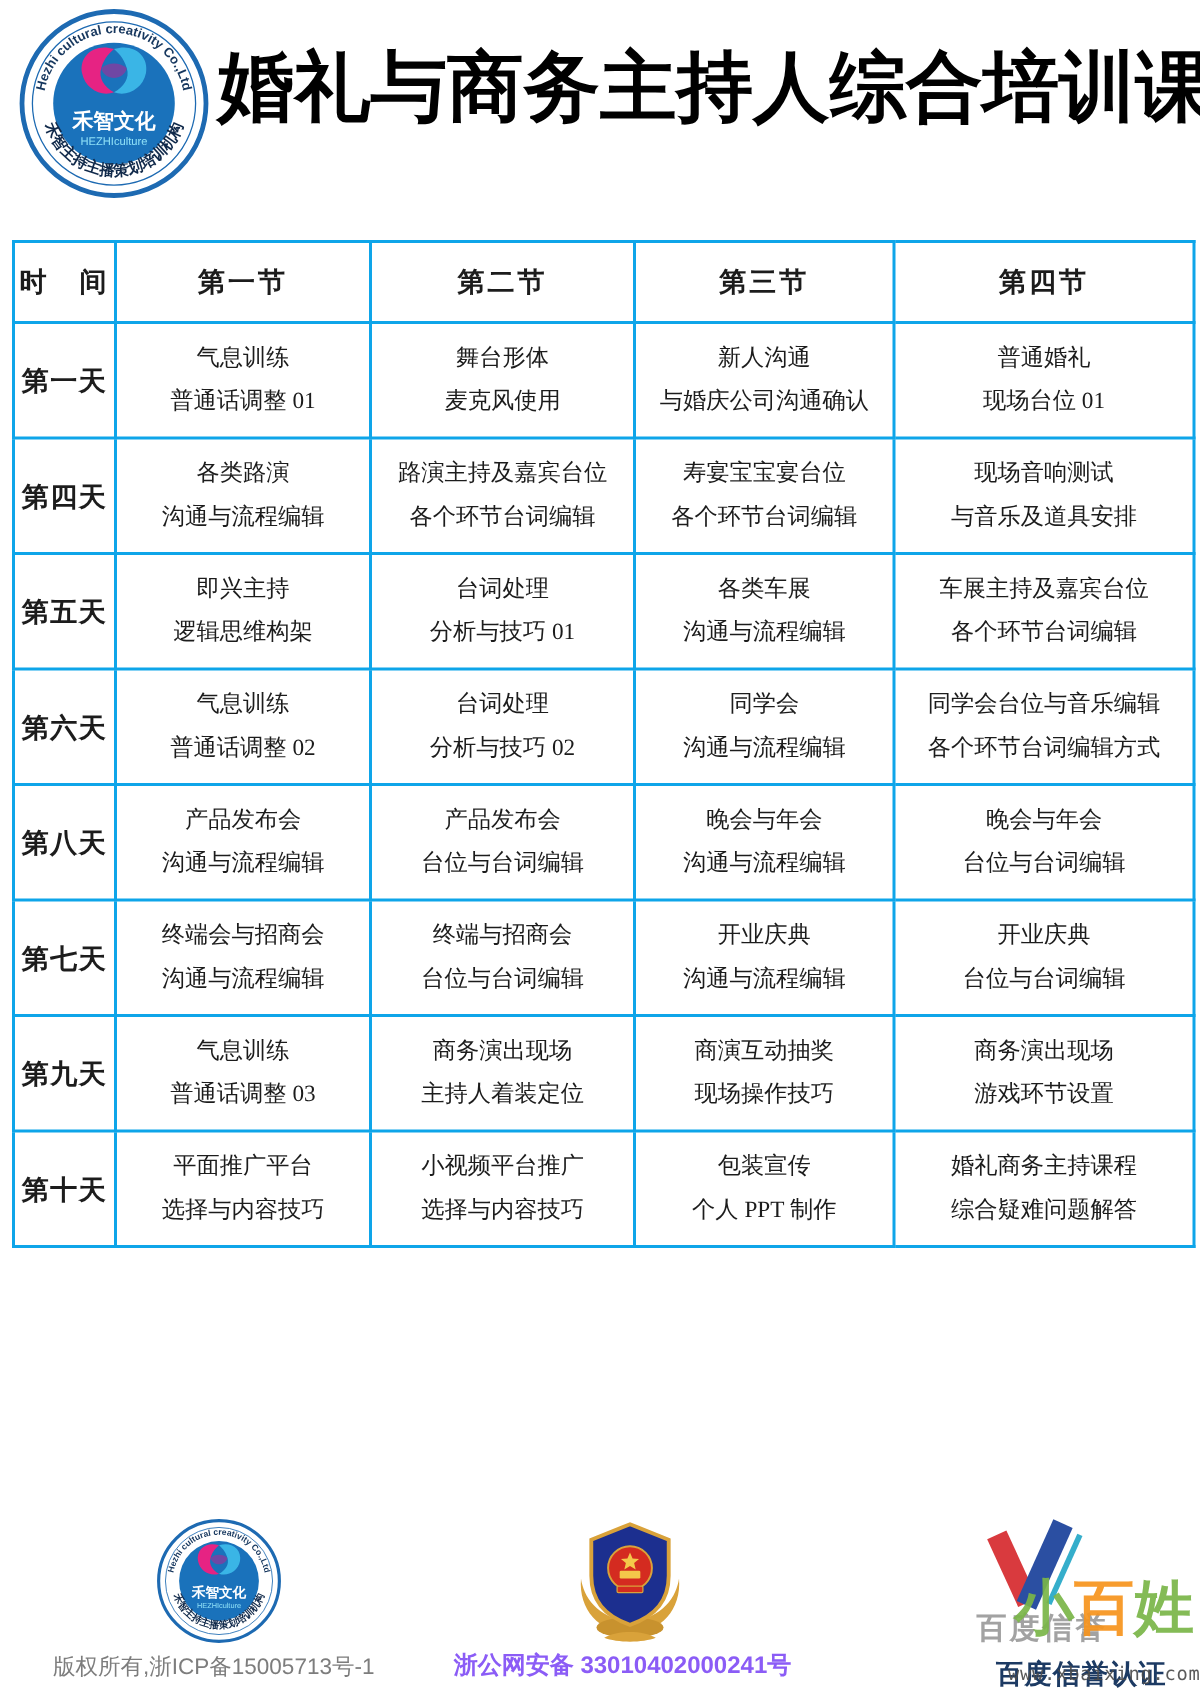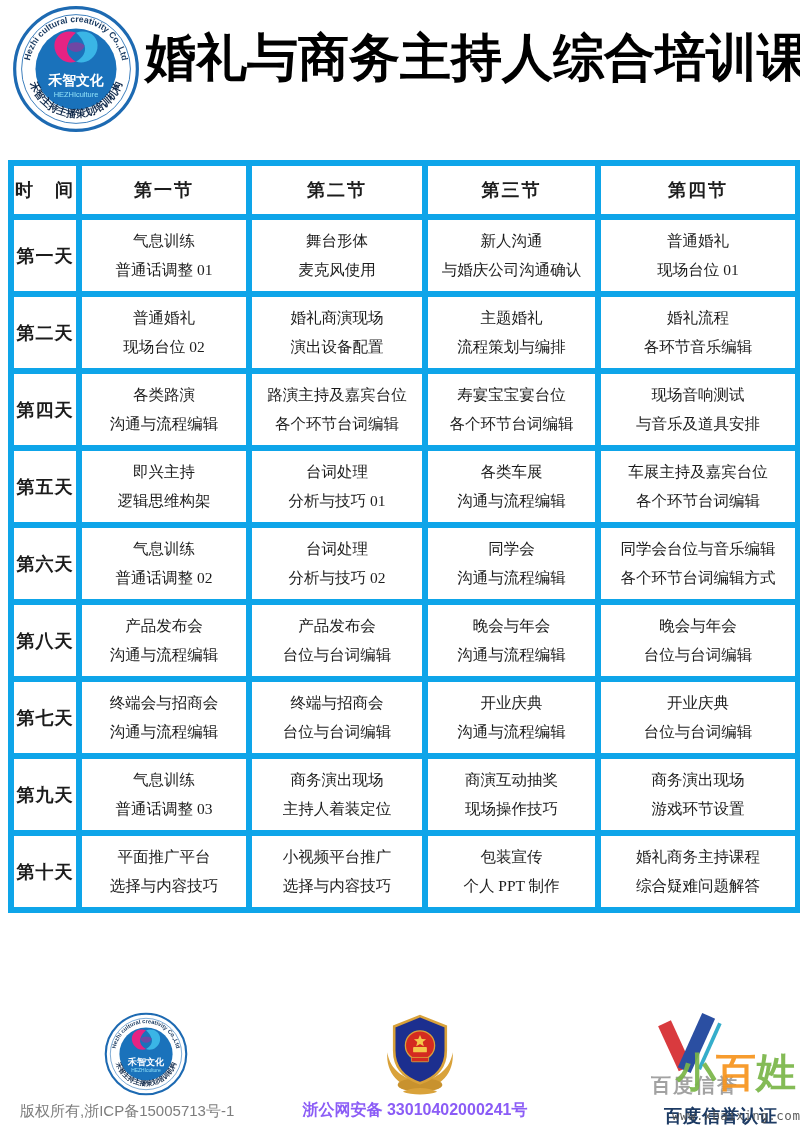--- a/index.html
+++ b/index.html
@@ -16,33 +16,33 @@
     font-size:51px; font-weight:bold; color:#000; letter-spacing:0px;
     font-family:"Liberation Serif","DejaVu Serif",serif; white-space:nowrap;
   }
 
   
   table.schedule {
     position:absolute; left:8px; top:160px; width:787px;
     border-collapse:collapse; table-layout:fixed;
   }
   .schedule th, .schedule td {
-    border:6px solid #0ea5e9; text-align:center; vertical-align:middle;
+    border:2px solid #0ea5e9; text-align:center; vertical-align:middle;
     padding:0; color:#1c1c1c; background:#fff;
   }
   .schedule thead tr { height:54px; }
   .schedule tbody tr { height:77px; }
   .schedule thead th { font-size:18px; font-weight:bold; letter-spacing:2px; }
   .day-cell { font-size:18px; font-weight:bold; letter-spacing:1px; }
   .cell-line { font-size:15.5px; line-height:1.85; white-space:nowrap; }
 
   
   .footer-logo   { position:absolute; left:104px; top:1012px; width:84px; height:84px; }
   .icp-text {
-    position:absolute; left:20px; top:1102px; width:245px; 
+    position:absolute; left:20px; top:1102px; width:245px; text-align:center;
     font-size:15px; color:#7d7d7d; font-family:"Liberation Sans","DejaVu Sans",sans-serif;
   }
   .police-badge  { position:absolute; left:377px; top:1009px; width:86px; height:90px; }
   .police-text {
     position:absolute; left:290px; top:1100px; width:250px; text-align:center;
     font-size:16px; font-weight:bold; color:#8b5cf6;
     font-family:"Liberation Sans","DejaVu Sans",sans-serif;
   }
   .baidu-v       { position:absolute; left:650px; top:1012px; width:76px; height:62px; }
   .baidu-gray-cn {
@@ -141,39 +141,20 @@
         <td>
           <div class="cell-line">新人沟通</div>
           <div class="cell-line">与婚庆公司沟通确认</div>
         </td>
         <td>
           <div class="cell-line">普通婚礼</div>
           <div class="cell-line">现场台位 01</div>
         </td>
       </tr>
       <tr>
-        <td class="day-cell">第二天</td>
-        <td>
-          <div class="cell-line">普通婚礼</div>
-          <div class="cell-line">现场台位 02</div>
-        </td>
-        <td>
-          <div class="cell-line">婚礼商演现场</div>
-          <div class="cell-line">演出设备配置</div>
-        </td>
-        <td>
-          <div class="cell-line">主题婚礼</div>
-          <div class="cell-line">流程策划与编排</div>
-        </td>
-        <td>
-          <div class="cell-line">婚礼流程</div>
-          <div class="cell-line">各环节音乐编辑</div>
-        </td>
-      </tr>
-      <tr>
         <td class="day-cell">第四天</td>
         <td>
           <div class="cell-line">各类路演</div>
           <div class="cell-line">沟通与流程编辑</div>
         </td>
         <td>
           <div class="cell-line">路演主持及嘉宾台位</div>
           <div class="cell-line">各个环节台词编辑</div>
         </td>
         <td>

